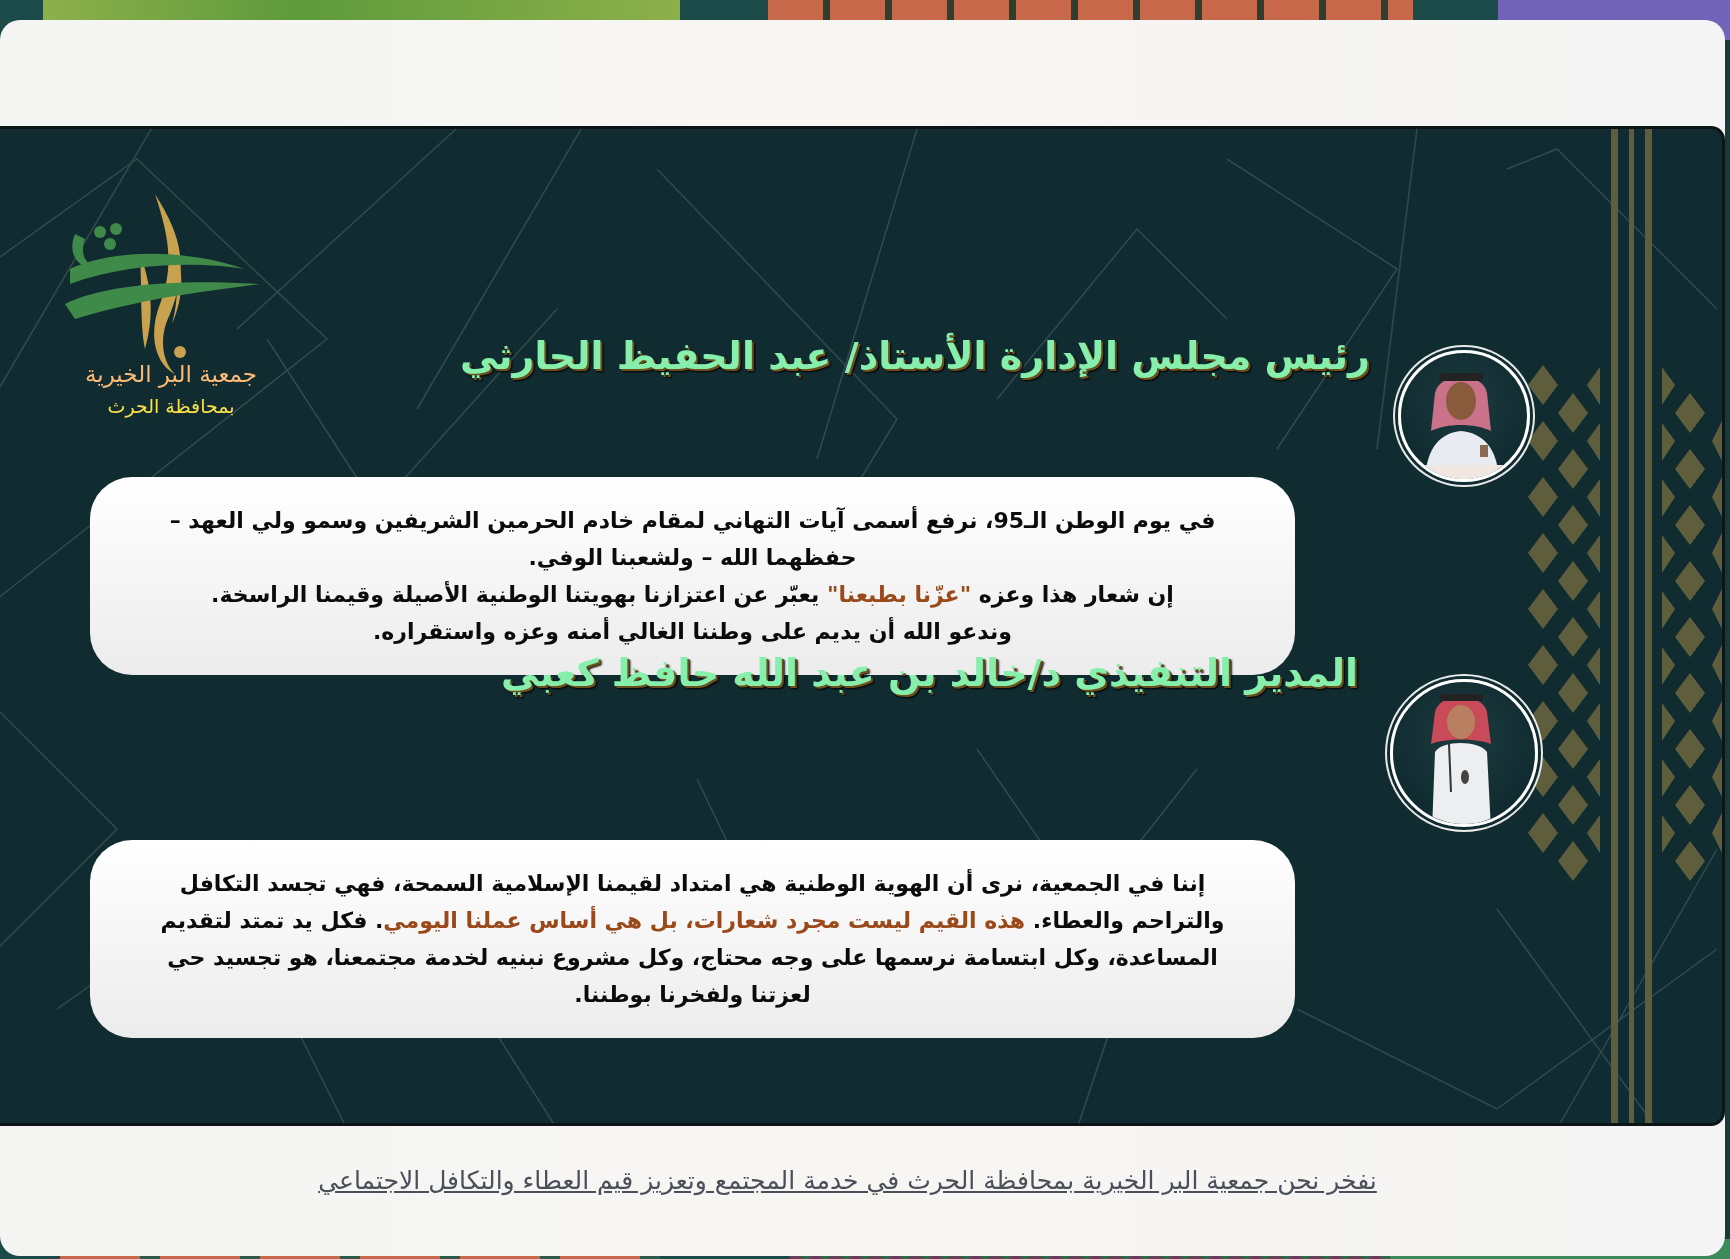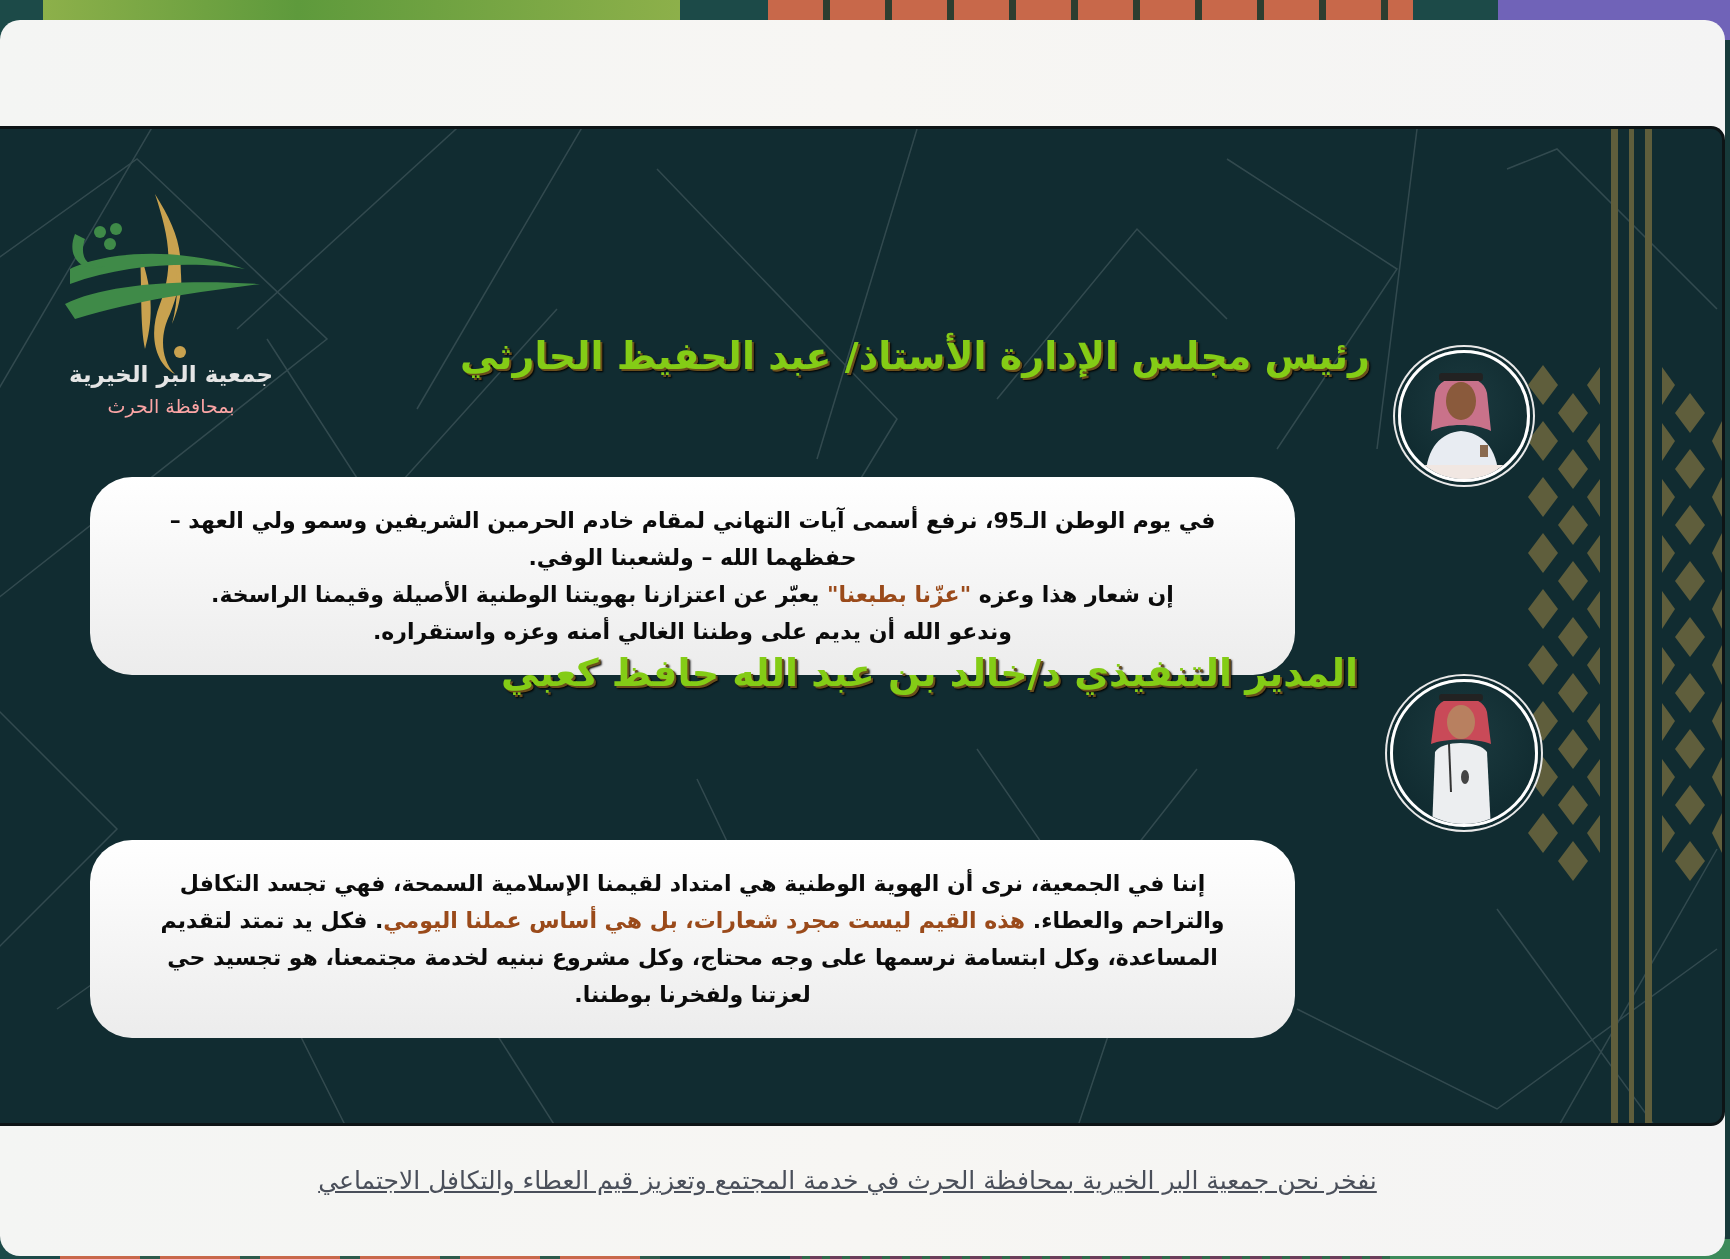--- a/index.html
+++ b/index.html
@@ -32,29 +32,29 @@
     background: #112c31;
     border: 3px solid #0d1416;
     border-left: none;
     border-radius: 0 14px 14px 0;
     overflow: hidden;
   }
   .bg-lines { position: absolute; inset: 0; }
   .logo { position: absolute; left: 60px; top: 45px; width: 220px; height: 250px; }
   .logo-name {
     position: absolute; left: 66px; top: 232px; width: 210px; text-align: center;
-    font-weight: bold; font-size: 23px; color: #e5e5e5;
+    font-weight: normal; font-size: 23px; color: #fdba74;
   }
   .logo-sub {
     position: absolute; left: 66px; top: 266px; width: 210px; text-align: center;
-    font-size: 19px; color: #fca5a5; letter-spacing: 2px;
+    font-size: 19px; color: #fde047; letter-spacing: 2px;
   }
   .person-heading {
     position: absolute; font-weight: bold; font-size: 38px;
-    color: #84cc16; text-shadow: 2px 2px 0 #6a4e1b, 3px 3px 2px #000;
+    color: #86efac; text-shadow: 2px 2px 0 #6a4e1b, 3px 3px 2px #000;
     white-space: nowrap;
   }
   .avatar {
     position: absolute; border-radius: 50%;
     border: 3px solid #ffffff;
     box-shadow: 0 0 0 3px #112c31, 0 0 0 5px #e9e9e9;
     overflow: hidden;
     background: radial-gradient(circle at 50% 40%, #1b3a3f 0%, #112c31 70%);
   }
   .speech-box {

